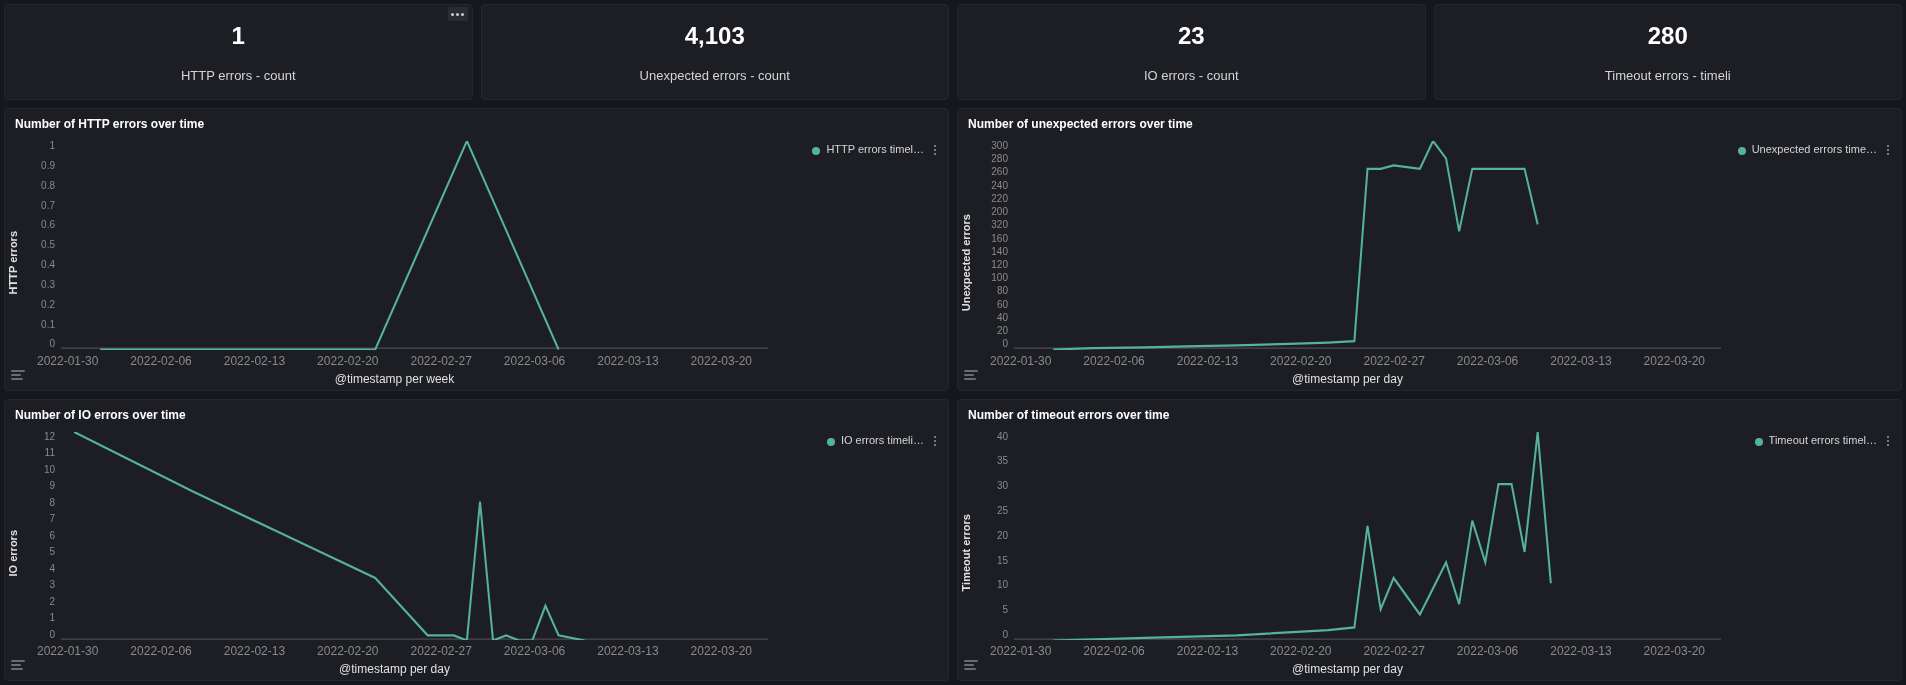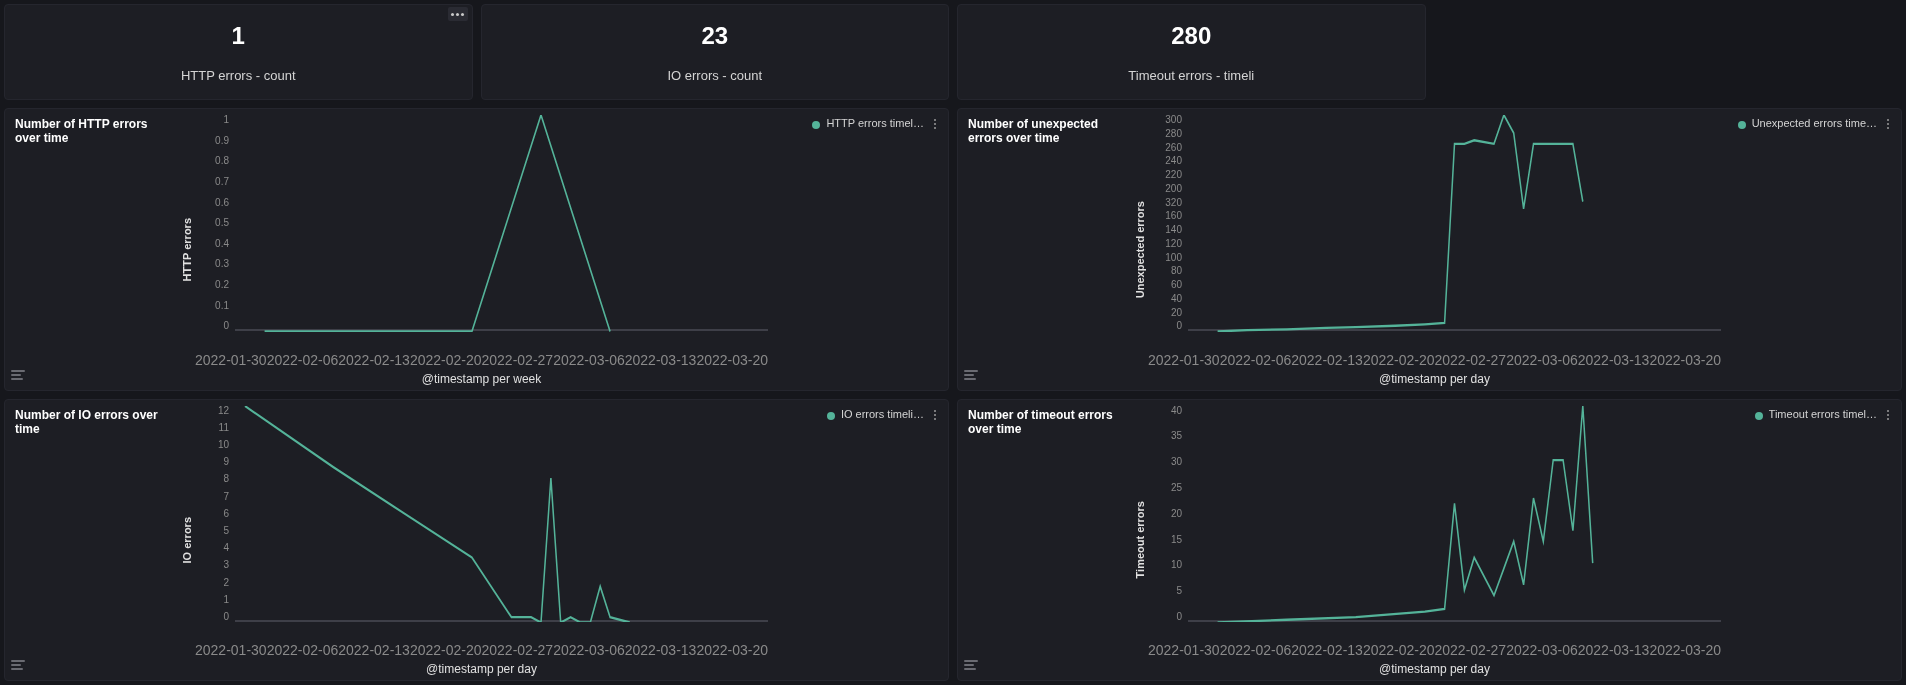--- a/index.html
+++ b/index.html
@@ -54,41 +54,41 @@
     border-radius: 2px;
     display: flex;
     align-items: center;
     justify-content: center;
     gap: 2px;
     cursor: pointer;
   }
   .panel-menu span {
     width: 3px; height: 3px; background: #c9c9c9; border-radius: 50%;
   }
-  .chart-panel { grid-column: span 2; display: flex; flex-direction: row; }
+  .chart-panel { grid-column: span 2; display: flex; flex-direction: column; }
   .chart-title {
     font-size: 12px;
     font-weight: 700;
     color: #ffffff;
     padding: 8px 10px 4px 10px;
   }
   .chart-body { flex: 1; display: flex; position: relative; }
   .y-axis-label {
     writing-mode: vertical-rl;
     transform: rotate(180deg);
     font-size: 11px;
     font-weight: 700;
     color: #e0e0e0;
     padding: 0 2px;
     align-self: center;
   }
   .plot-wrap { flex: 1; display: flex; flex-direction: column; padding-right: 180px; padding-top: 6px; position: relative;}
   .plot-area { flex: 1; position: relative; }
   .plot-svg { width: 100%; height: 100%; display: block; }
-  .x-ticks { display: flex; justify-content: space-between; font-size: 14px; color: #8a8a8a; padding: 4px 0 2px 0; margin-top: 16px; }
+  .x-ticks { display: flex; justify-content: space-between; font-size: 12px; color: #8a8a8a; padding: 4px 0 2px 0; }
   .x-tick { flex: 1; text-align: center; white-space: nowrap; }
   .x-axis-label { text-align: center; font-size: 12px; font-weight: 400; color: #e0e0e0; padding: 2px 0 4px 0; }
   .y-ticks {
     position: absolute; left: 0; top: 0; bottom: 0; width: 38px;
     display: flex; flex-direction: column; justify-content: space-between;
     font-size: 10px; color: #8a8a8a; text-align: right; padding-right: 4px;
   }
   .y-tick { line-height: 1; }
   .plot-inner { position: absolute; left: 40px; right: 0; top: 0; bottom: 0; }
   .legend {
@@ -134,20 +134,24 @@
 <div class="grid">
 
   <div class="panel metric-panel">
     <div class="panel-menu">
         <span></span>
         <span></span>
         <span></span>
       </div>
     <div class="metric-value">1</div>
     <div class="metric-label">HTTP errors - count</div>
+  </div>
+  <div class="panel metric-panel">
+    <div class="metric-value">4,103</div>
+    <div class="metric-label">Unexpected errors - count</div>
   </div>
   <div class="panel metric-panel">
     <div class="metric-value">23</div>
     <div class="metric-label">IO errors - count</div>
   </div>
   <div class="panel metric-panel">
     <div class="metric-value">280</div>
     <div class="metric-label">Timeout errors - timeli</div>
   </div>
 

